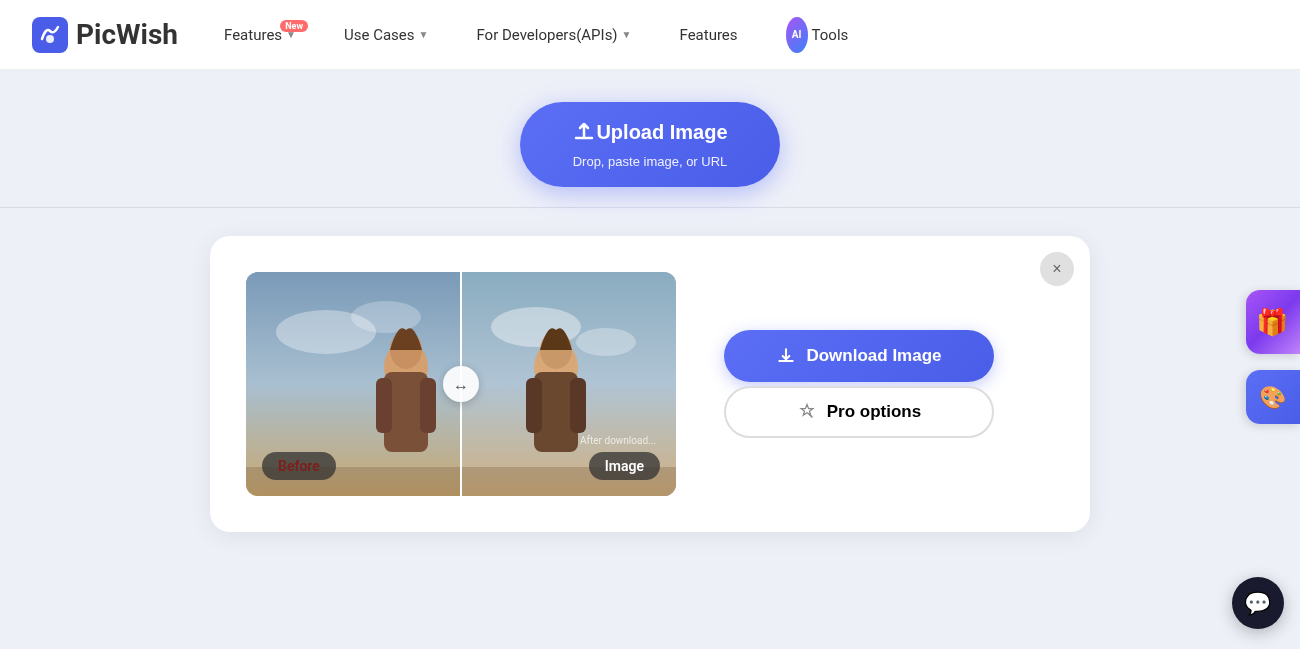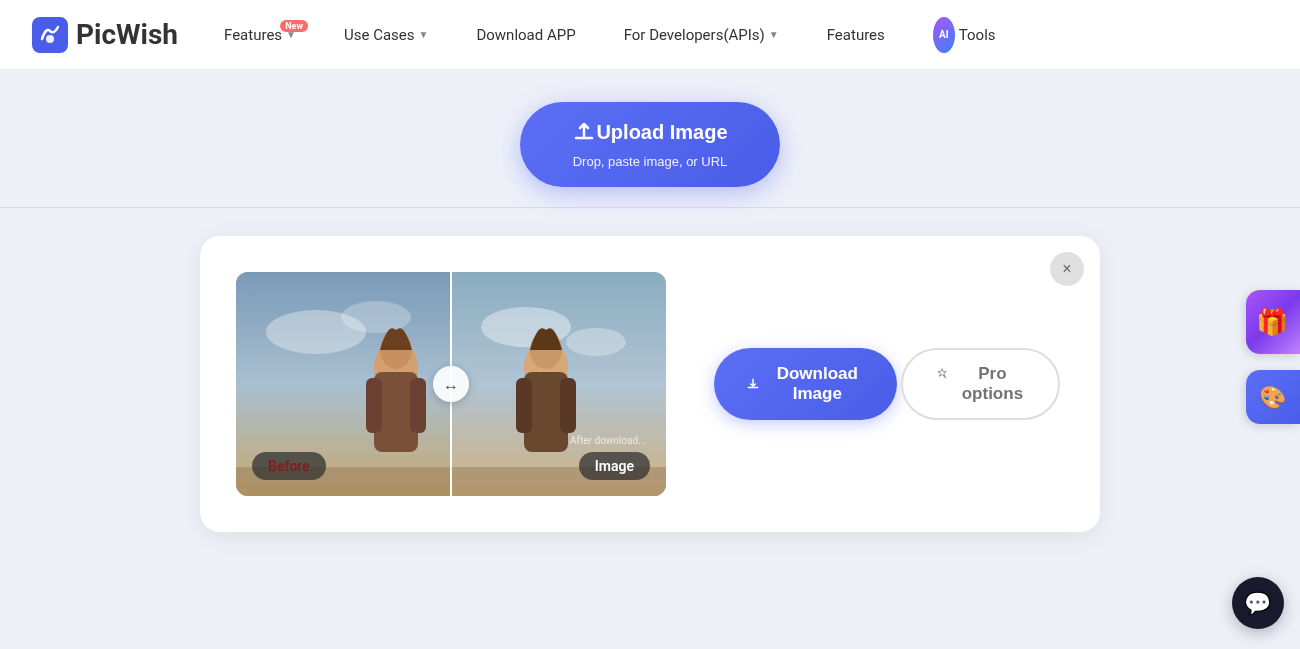--- a/index.html
+++ b/index.html
@@ -227,41 +227,42 @@
       position: absolute;
       bottom: 50px;
       right: 20px;
       color: rgba(255,255,255,0.7);
       font-size: 10px;
     }
 
     
     .action-buttons {
       display: flex;
+      flex-direction: column;
       gap: 4px;
       min-width: 270px;
     }
     .download-btn {
       background: linear-gradient(135deg, #5b6ef5, #4a5de8);
       color: #fff;
       border: none;
       border-radius: 50px;
       padding: 16px 32px;
       font-size: 17px;
       font-weight: 700;
       cursor: pointer;
       display: flex;
       align-items: center;
       justify-content: center;
       gap: 10px;
       box-shadow: 0 4px 16px rgba(90,110,245,0.35);
     }
     .pro-options-btn {
       background: #fff;
-      color: #737373;
+      color: #000000;
       border: 2px solid #ddd;
       border-radius: 50px;
       padding: 14px 32px;
       font-size: 17px;
       font-weight: 600;
       cursor: pointer;
       display: flex;
       align-items: flex-start;
       justify-content: center;
       gap: 10px;
@@ -329,23 +330,20 @@
 
   <ul class="nav-links">
     <li class="nav-link">
       <span>Features</span>
       <span class="chevron">▼</span>
       <span class="nav-badge">New</span>
     </li>
     <li class="nav-link">
       <span>Use Cases</span>
       <span class="chevron">▼</span>
-    </li>
-    <li class="nav-link">
-      <span>Download APP</span>
     </li>
     <li class="nav-link">
       <span>For Developers(APIs)</span>
       <span class="chevron">▼</span>
     </li>
     <li class="nav-link">
       <span>Features</span>
     </li>
     <li class="nav-link">
       <span class="nav-ai-dot">AI</span>

